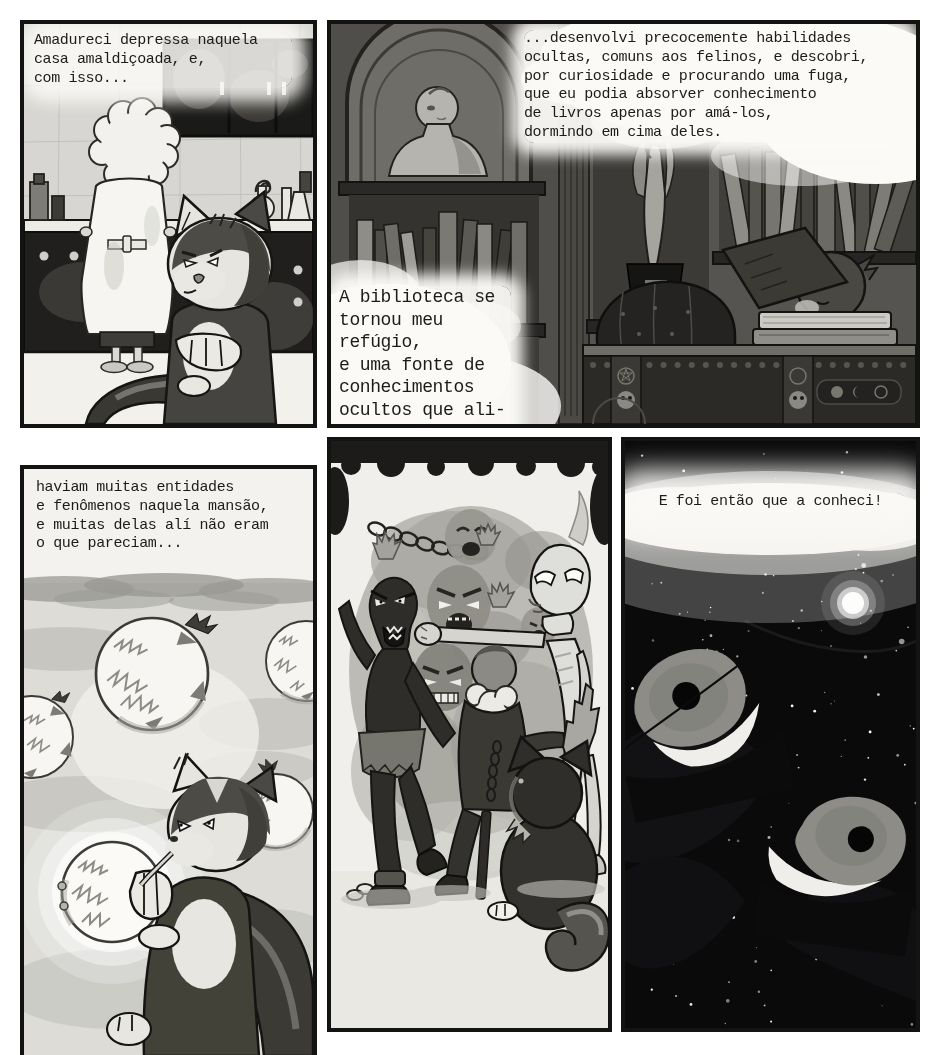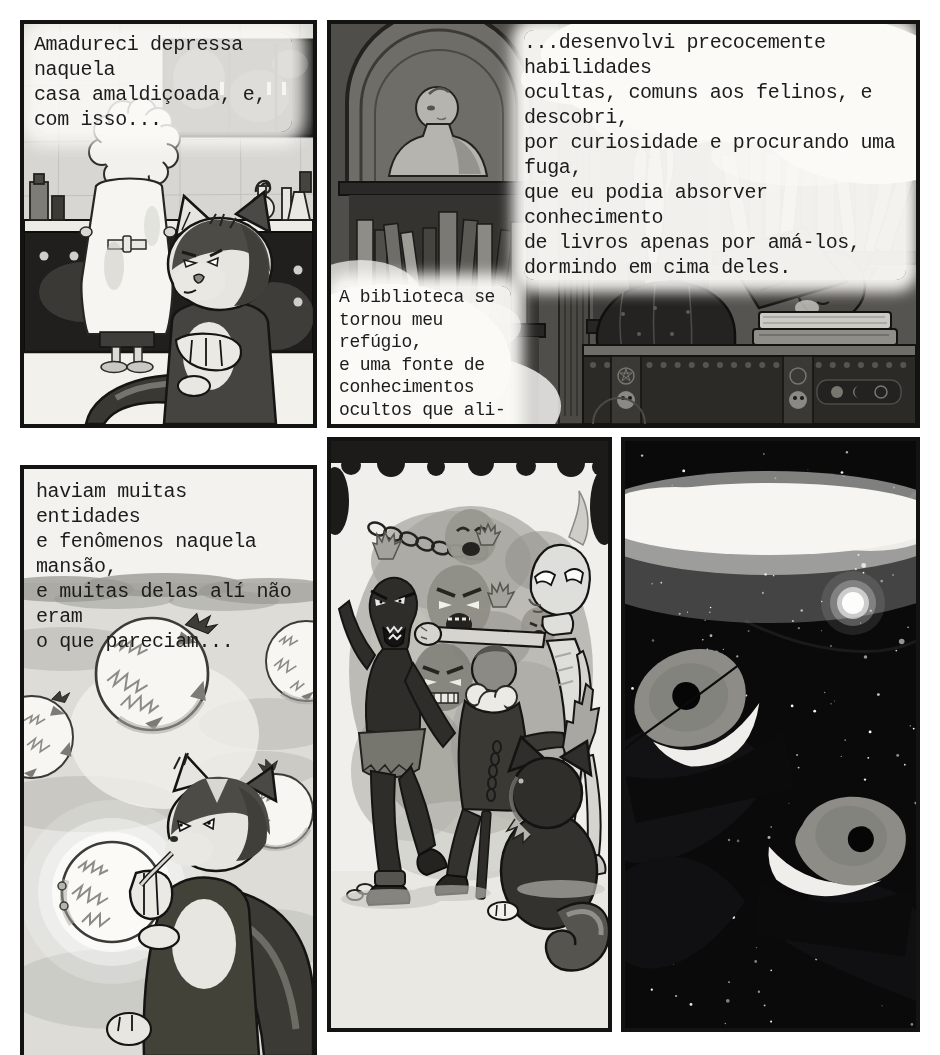--- a/index.html
+++ b/index.html
@@ -6,21 +6,21 @@
   html,body{margin:0;padding:0;background:#ffffff;}
   .page{position:relative;width:940px;height:1055px;background:#ffffff;overflow:hidden;
         font-family:"Liberation Mono","DejaVu Sans Mono",monospace;}
   .panel{position:absolute;border:4px solid #131312;background:#f5f4f0;overflow:hidden;box-sizing:border-box;}
   .panel svg{position:absolute;left:0;top:0;width:100%;height:100%;display:block;}
   #panel-kitchen {left:20px;  top:20px;  width:297px; height:408px;}
   #panel-library {left:327px; top:20px;  width:593px; height:408px;}
   #panel-orbs    {left:20px;  top:437px; width:297px; height:595px;margin-top:28px;}
   #panel-ghosts  {left:327px; top:437px; width:285px; height:595px;}
   #panel-eyes    {left:621px; top:437px; width:299px; height:595px;}
-  .caption{position:absolute;color:#1c1c1b;font-size:20px;line-height:1.25;
+  .caption{position:absolute;color:#1c1c1b;font-size:15px;line-height:1.25;
            white-space:pre-line;z-index:5;letter-spacing:-0.4px;}
   .halo{background:rgba(251,250,247,.95);border-radius:10px;
         box-shadow:0 0 14px 12px rgba(251,250,247,.95);}
   .halo-soft{background:rgba(251,250,247,.85);border-radius:12px;
         box-shadow:0 0 16px 14px rgba(251,250,247,.85);}
   .halo-mist{background:rgba(250,249,246,.97);border-radius:14px;
         box-shadow:0 0 26px 24px rgba(250,249,246,.93);}
   .ta-r{text-align:left;} .ta-c{text-align:center;}
   #cap-p2-side{font-size:18px;}
 </style>
@@ -738,15 +738,16 @@
         <path d="M-80,62 Q0,92 84,48 L84,110 L-80,110 Z" fill="#0b0b0c"></path>
       </g>
       <g transform="translate(220,396) rotate(8)">
         <path d="M-74,20 Q-26,62 42,38 Q-14,78 -62,52 Q-74,38 -74,20 Z" fill="#efeeea"></path>
         <path d="M-44,-6 C-32,-44 24,-52 50,-28 C70,-8 62,28 32,42 C0,56 -36,42 -48,14 C-50,7 -47,0 -44,-6 Z" fill="#8d8c87"></path>
         <ellipse cx="6" cy="-2" rx="36" ry="30" fill="#7c7b76" opacity=".55"></ellipse>
         <circle cx="16" cy="0" r="13" fill="#060606"></circle>
         <path d="M-78,54 Q0,86 76,40 L76,110 L-78,110 Z" fill="#0b0b0c"></path>
       </g>
     </svg>
+    <div class="caption halo-mist ta-c" id="cap-p5" style="left:10px;top:52px;width:271px;">E foi então que a conheci!</div>
   </section>
 
 </div>
 
 </body></html>

